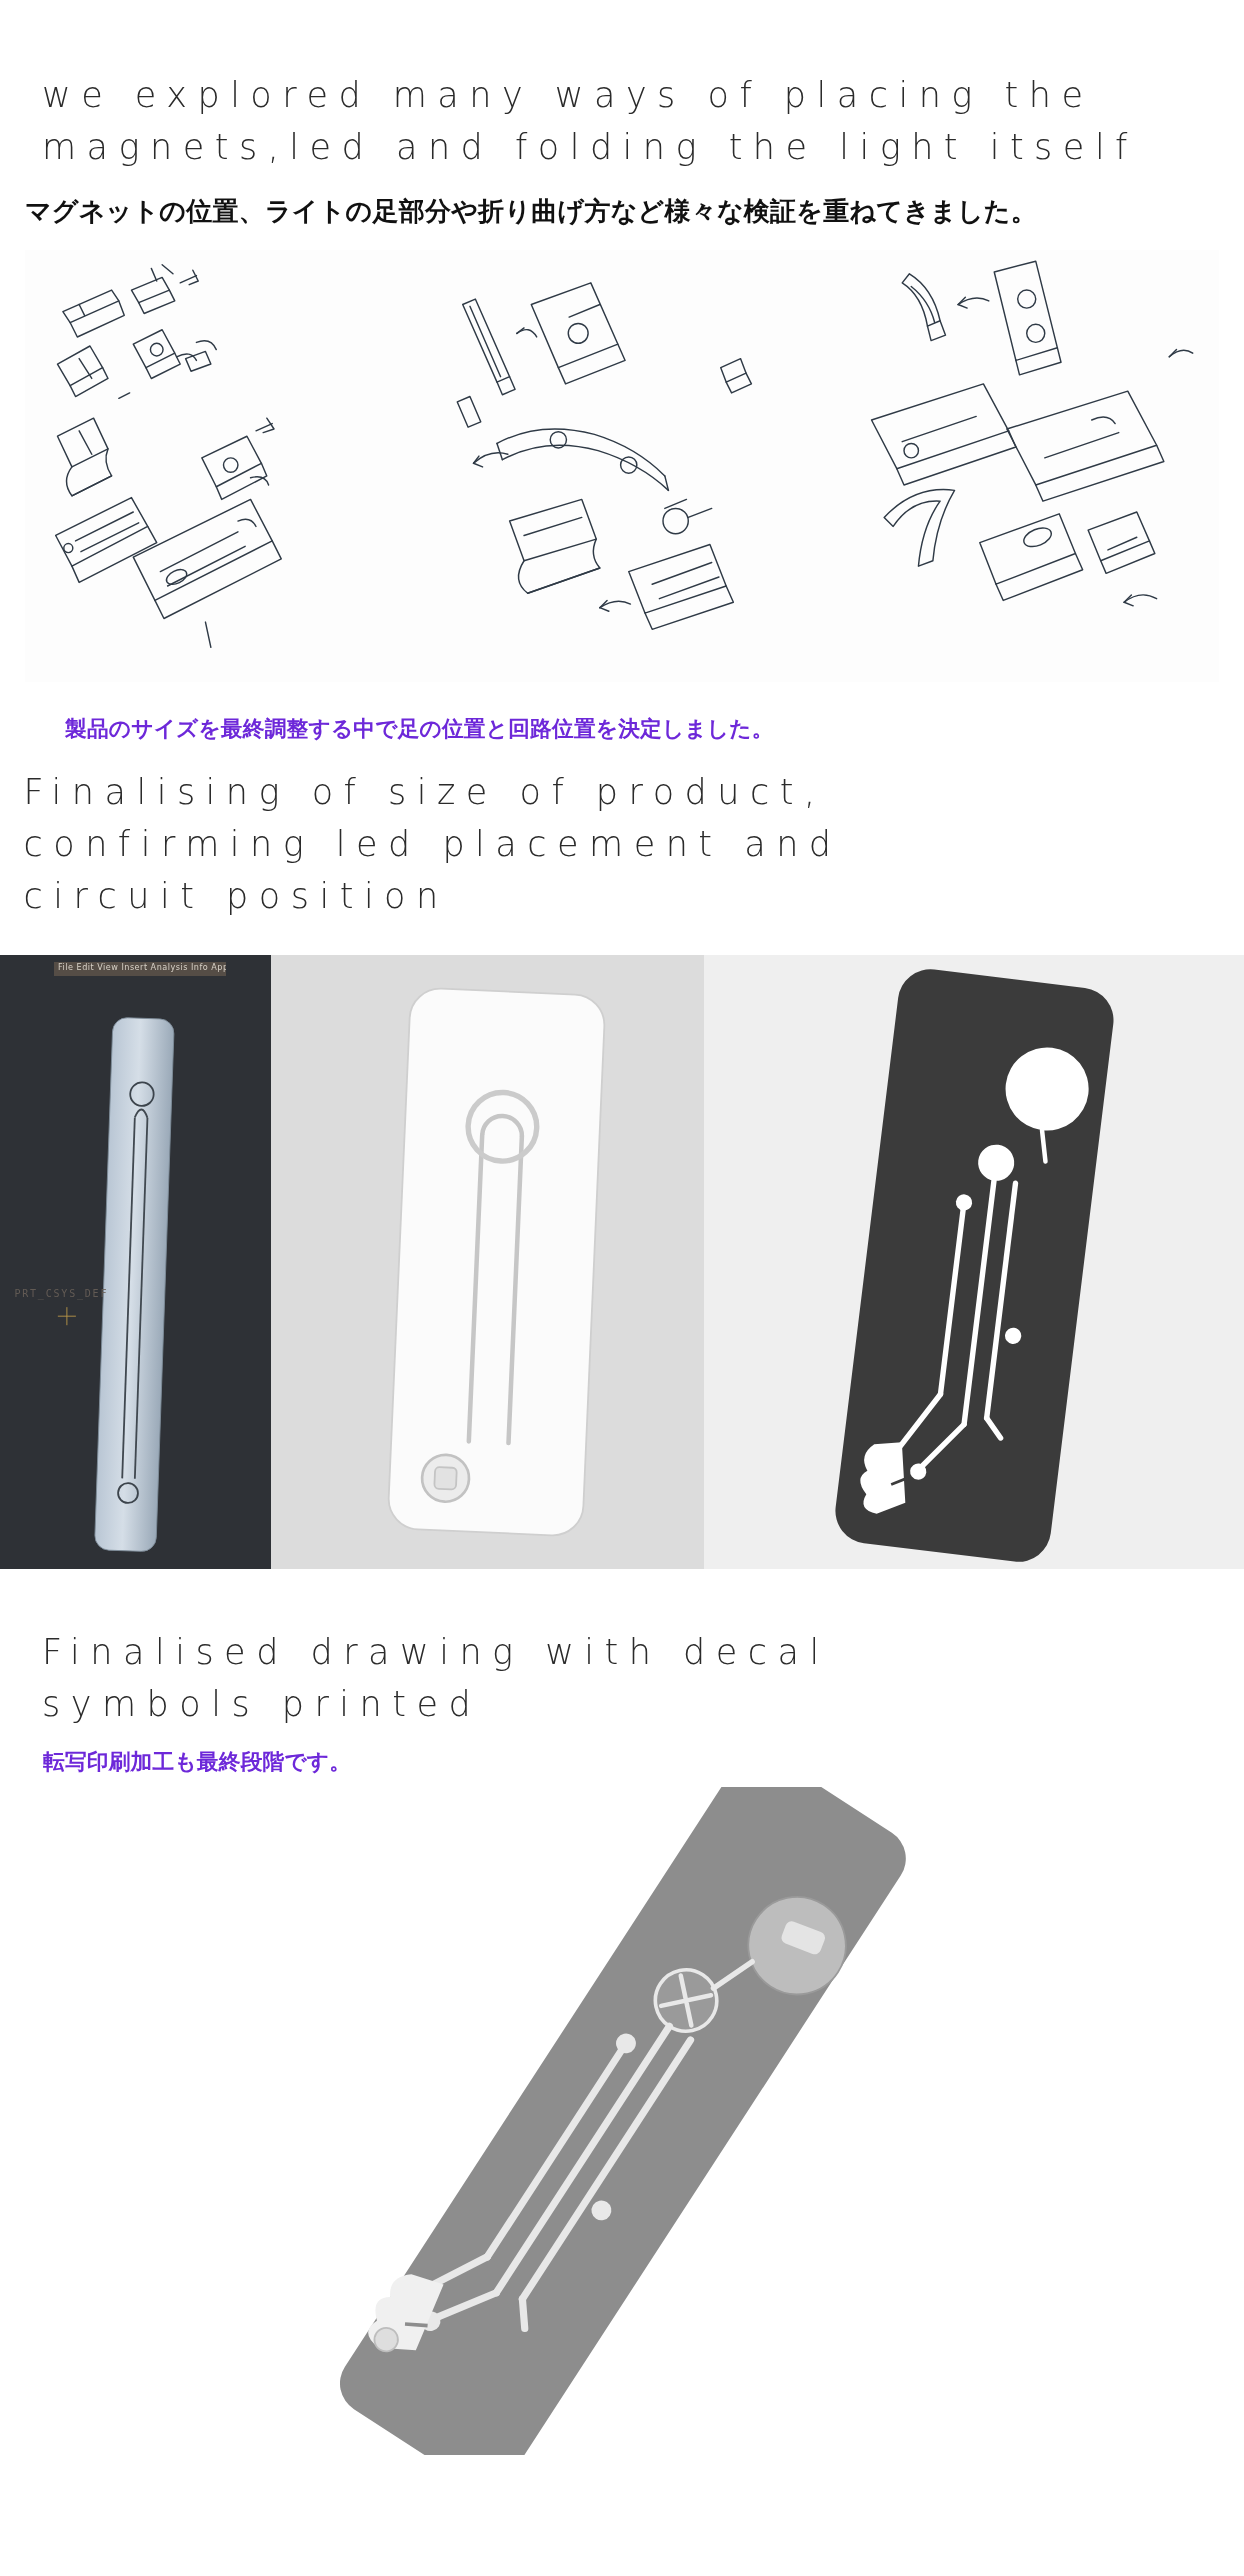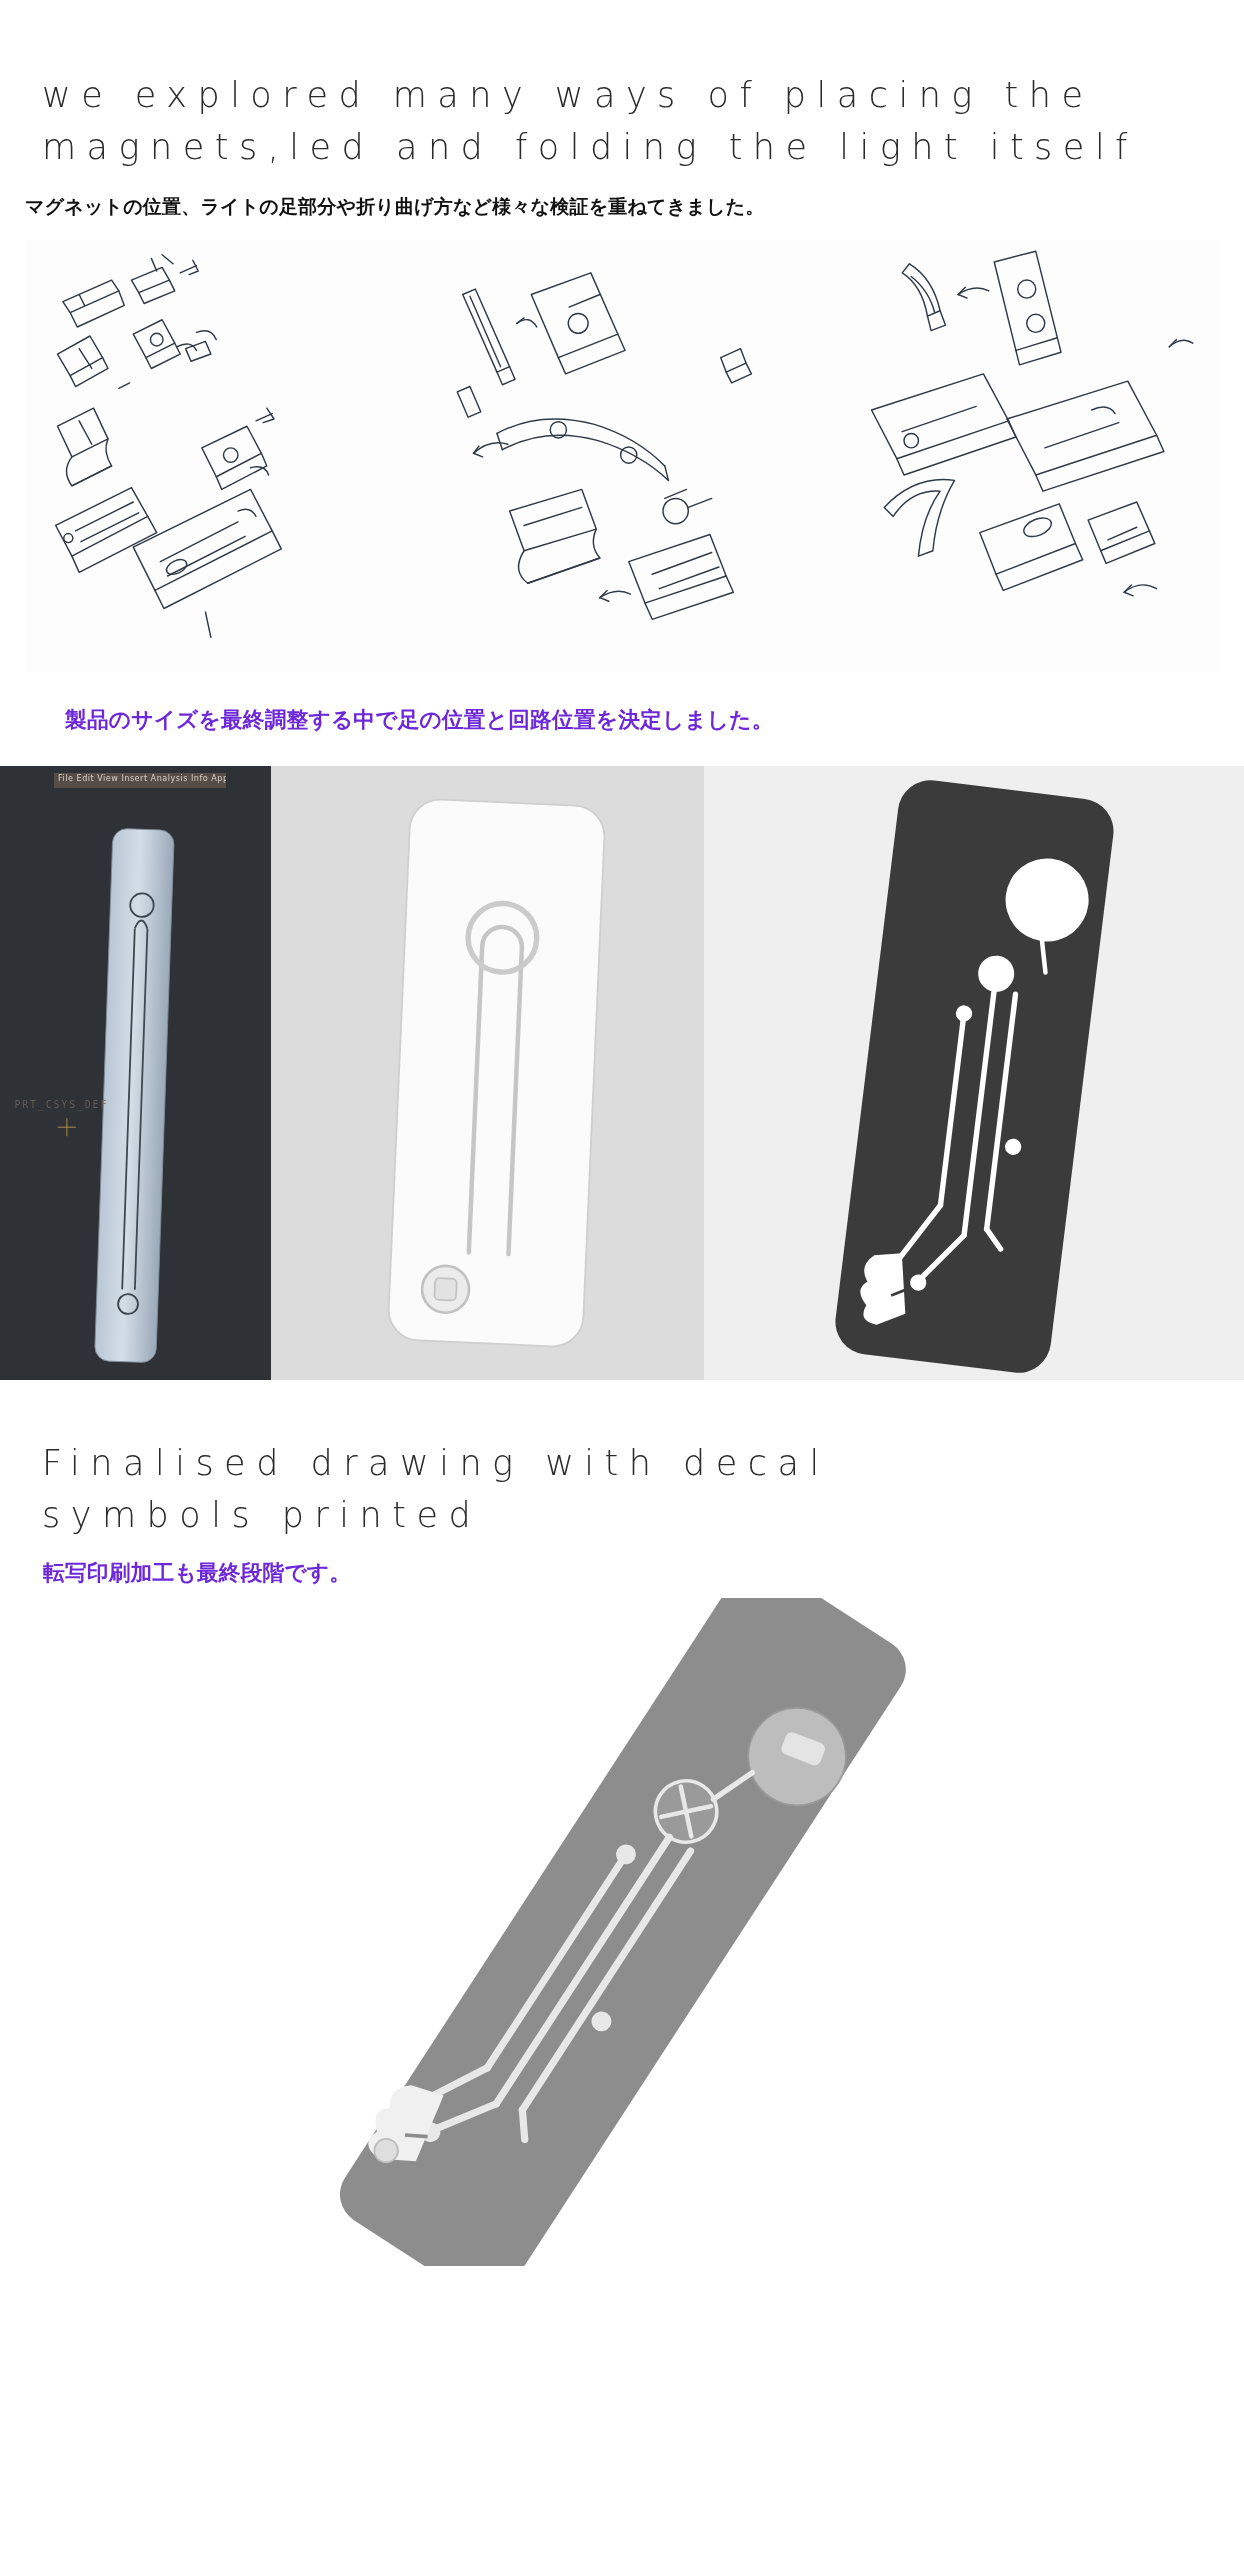--- a/index.html
+++ b/index.html
@@ -29,21 +29,21 @@
     line-height: 1.48;
     white-space: pre-wrap;
   }
   .en-head.h1 {
     font-size: 35px;
     margin: 0;
   }
   .jp-head {
     font-family: Liberation Serif, serif;
     font-weight: 700;
-    font-size: 19px;
+    font-size: 26px;
     color: #111111;
     letter-spacing: 0.01em;
     line-height: 1.4;
   }
   .jp-sub {
     font-family: "DejaVu Sans", sans-serif;
     font-weight: 700;
     font-size: 21.7px;
     color: #6d28d9;
     letter-spacing: 0.01em;
@@ -313,20 +313,23 @@
         </svg>
       </div>
 
     </div>
   </section>
 
   <section id="section-finalising">
 
     <div class="jp-sub" id="finalising-jp-caption">製品のサイズを最終調整する中で足の位置と回路位置を決定しました。</div>
 
+    <h2 class="en-head h1" id="finalising-en-head">Finalising of size of product,
+confirming led placement and
+circuit position</h2>
 
     <div class="render-strip">
 
       <div class="render-panel" id="render-panel-cad">
         <div class="cad-toolbar"></div>
         <div class="cad-toolbar-text">File  Edit  View  Insert  Analysis  Info  Applications  Tools  Window  Help</div>
         <svg width="271" height="614" viewBox="0 0 300 680" xmlns="http://www.w3.org/2000/svg">
           <defs>
             <linearGradient id="cadBody" x1="0" y1="0" x2="1" y2="0">
               <stop offset="0" stop-color="#b9c6d4"></stop>

